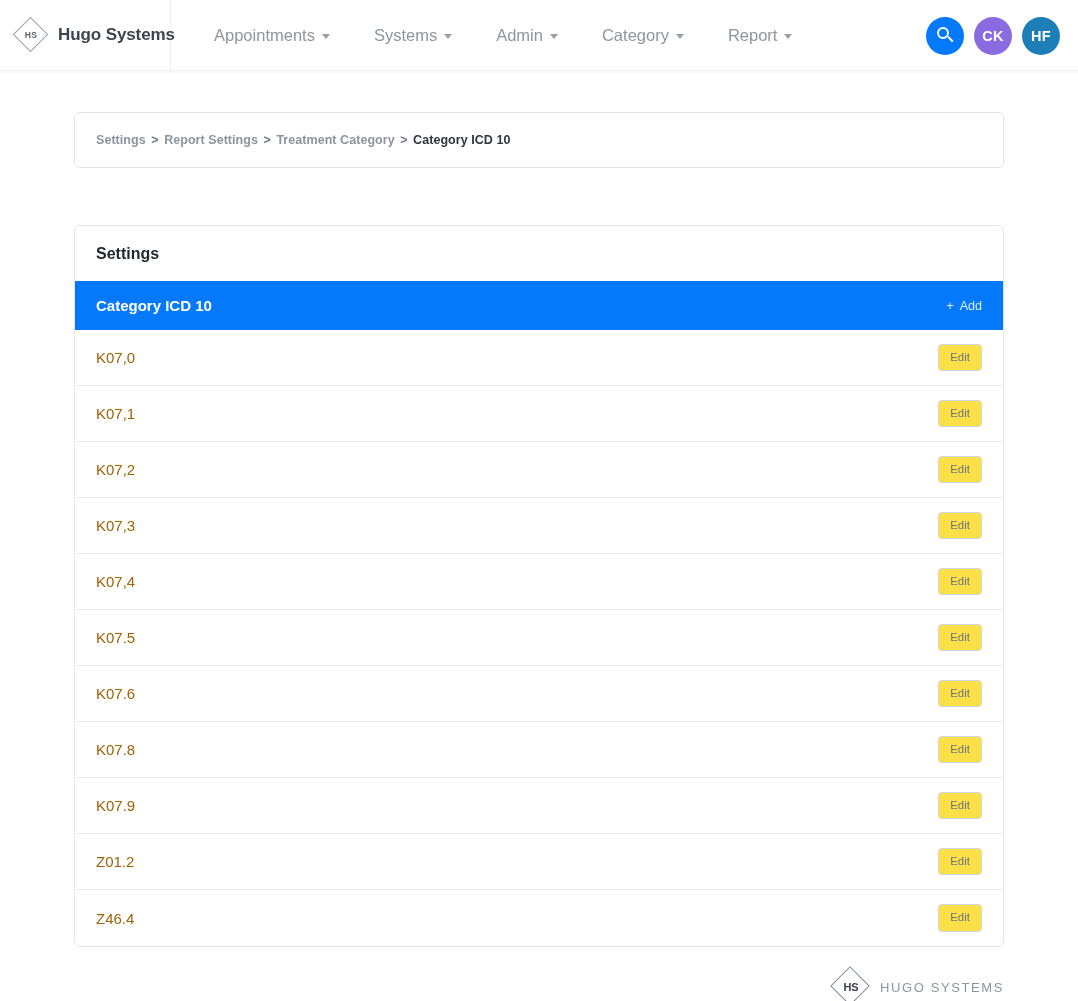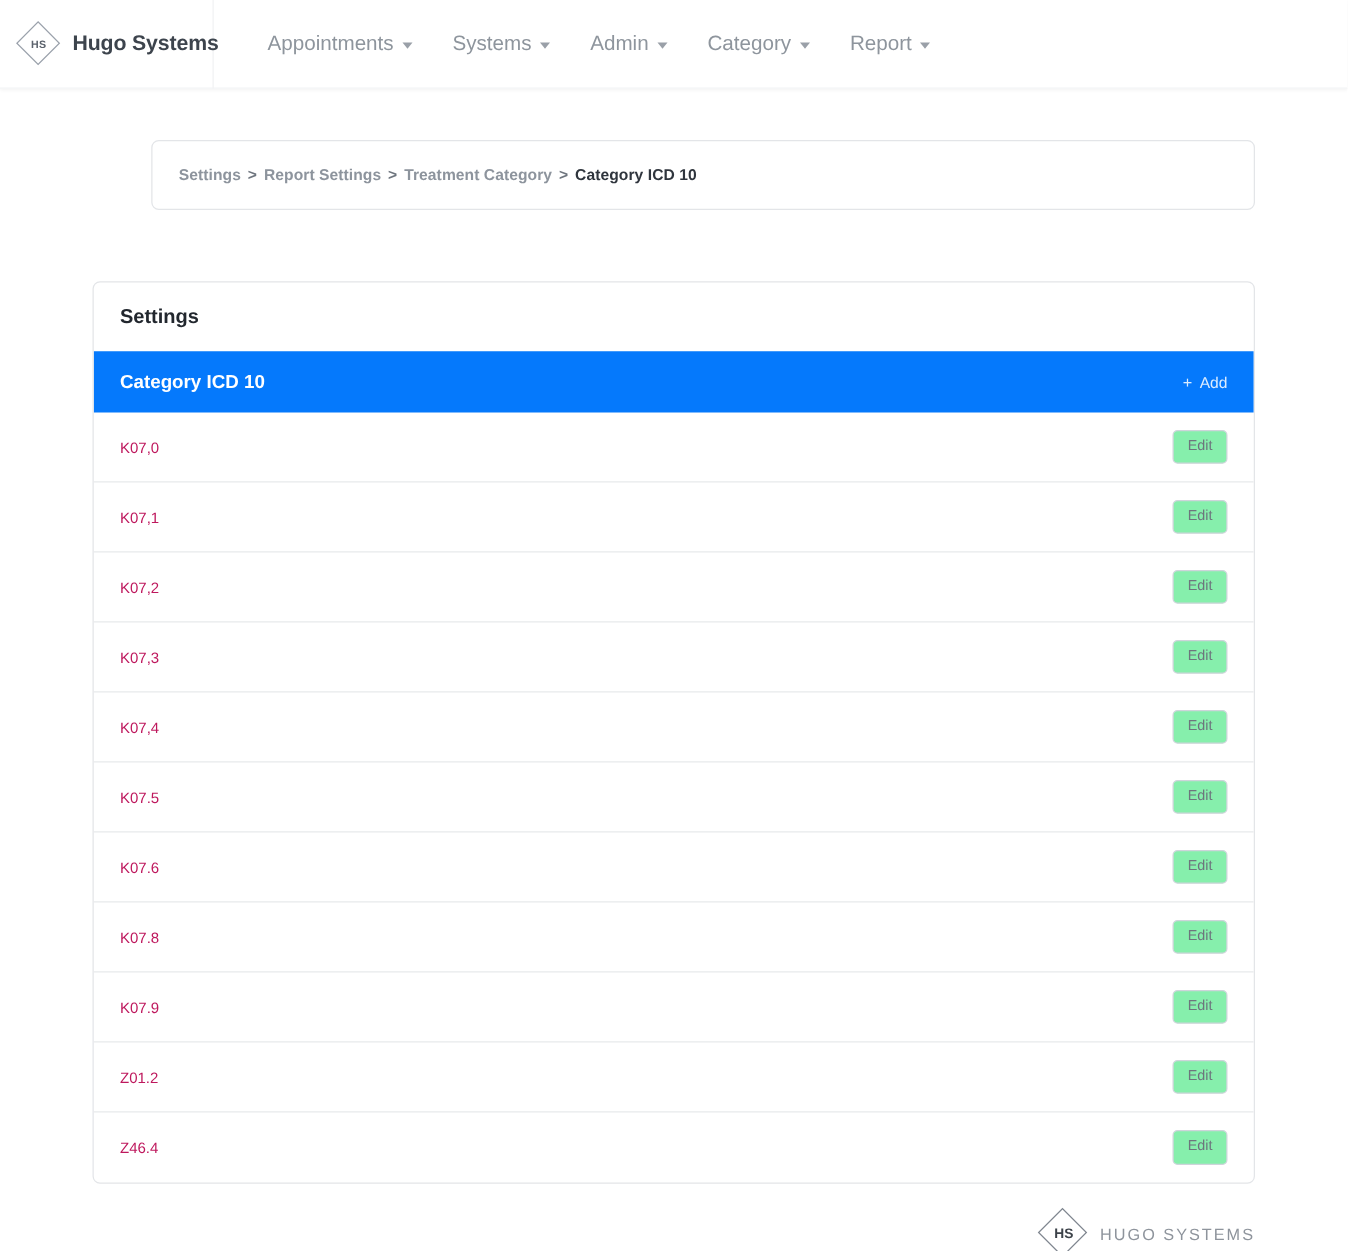--- a/index.html
+++ b/index.html
@@ -62,21 +62,21 @@
     font-size: 17px;
     font-weight: bold;
     color: #3d444d;
     letter-spacing: -0.1px;
     white-space: nowrap;
   }
 
   .nav-links {
     display: flex;
     align-items: center;
-    gap: 4px;
+    gap: 16px;
     padding-left: 29px;
   }
   .nav-item {
     display: flex;
     align-items: center;
     gap: 7px;
     padding: 8px 14px;
     font-size: 16.5px;
     color: #8e959d;
     cursor: pointer;
@@ -142,21 +142,20 @@
     padding-top: 41px;
   }
   .card {
     background: #ffffff;
     border: 1px solid #e3e5e8;
     border-radius: 6px;
   }
   .breadcrumb-card {
     padding: 20px 21px;
     margin-bottom: 57px;
-    margin-left: 47px;
   }
   .breadcrumb {
     font-size: 12.5px;
     font-weight: bold;
     color: #8d949d;
     letter-spacing: .05px;
   }
   .breadcrumb .sep { color: #6e757e; margin: 0 2px; }
   .breadcrumb .crumb { cursor: pointer; }
   .breadcrumb .current { color: #2f353d; }
@@ -194,26 +193,26 @@
   .row {
     height: 56px;
     display: flex;
     align-items: center;
     justify-content: space-between;
     padding: 0 21px;
     border-bottom: 1px solid #e8eaec;
   }
   .row:last-child { border-bottom: none; align-items: center; }
   .row-label {
-    font-size: 12px;
-    color: #be185d;
+    font-size: 15px;
+    color: #a16207;
   }
   .edit-btn {
     border: 1px solid #ced4da;
-    background: #86efac;
+    background: #fde047;
     border-radius: 4px;
     color: #6d757d;
     font-size: 11.5px;
     font-family: "Liberation Sans", sans-serif;
     padding: 5px 11px;
     cursor: pointer;
     line-height: 1.35;
   }
 
   
@@ -284,20 +283,34 @@
     <div class="nav-item">
       <span>Category</span>
       <span class="caret"></span>
     </div>
     <div class="nav-item">
       <span>Report</span>
       <span class="caret"></span>
     </div>
   </div>
 
+  <div class="nav-right">
+    <div class="circle-btn search-circle">
+      <span class="search-glyph">
+        <span class="ring"></span>
+        <span class="stem"></span>
+      </span>
+    </div>
+    <div class="circle-btn" style="background:#8a6ce0">
+      <span>CK</span>
+    </div>
+    <div class="circle-btn" style="background:#1d7eb8">
+      <span>HF</span>
+    </div>
+  </div>
 </div>
 
 <div class="page">
 
   <div class="card breadcrumb-card">
     <div class="breadcrumb">
       <span class="crumb">Settings</span>
       <span class="sep">&gt;</span>
       <span class="crumb">Report Settings</span>
       <span class="sep">&gt;</span>

